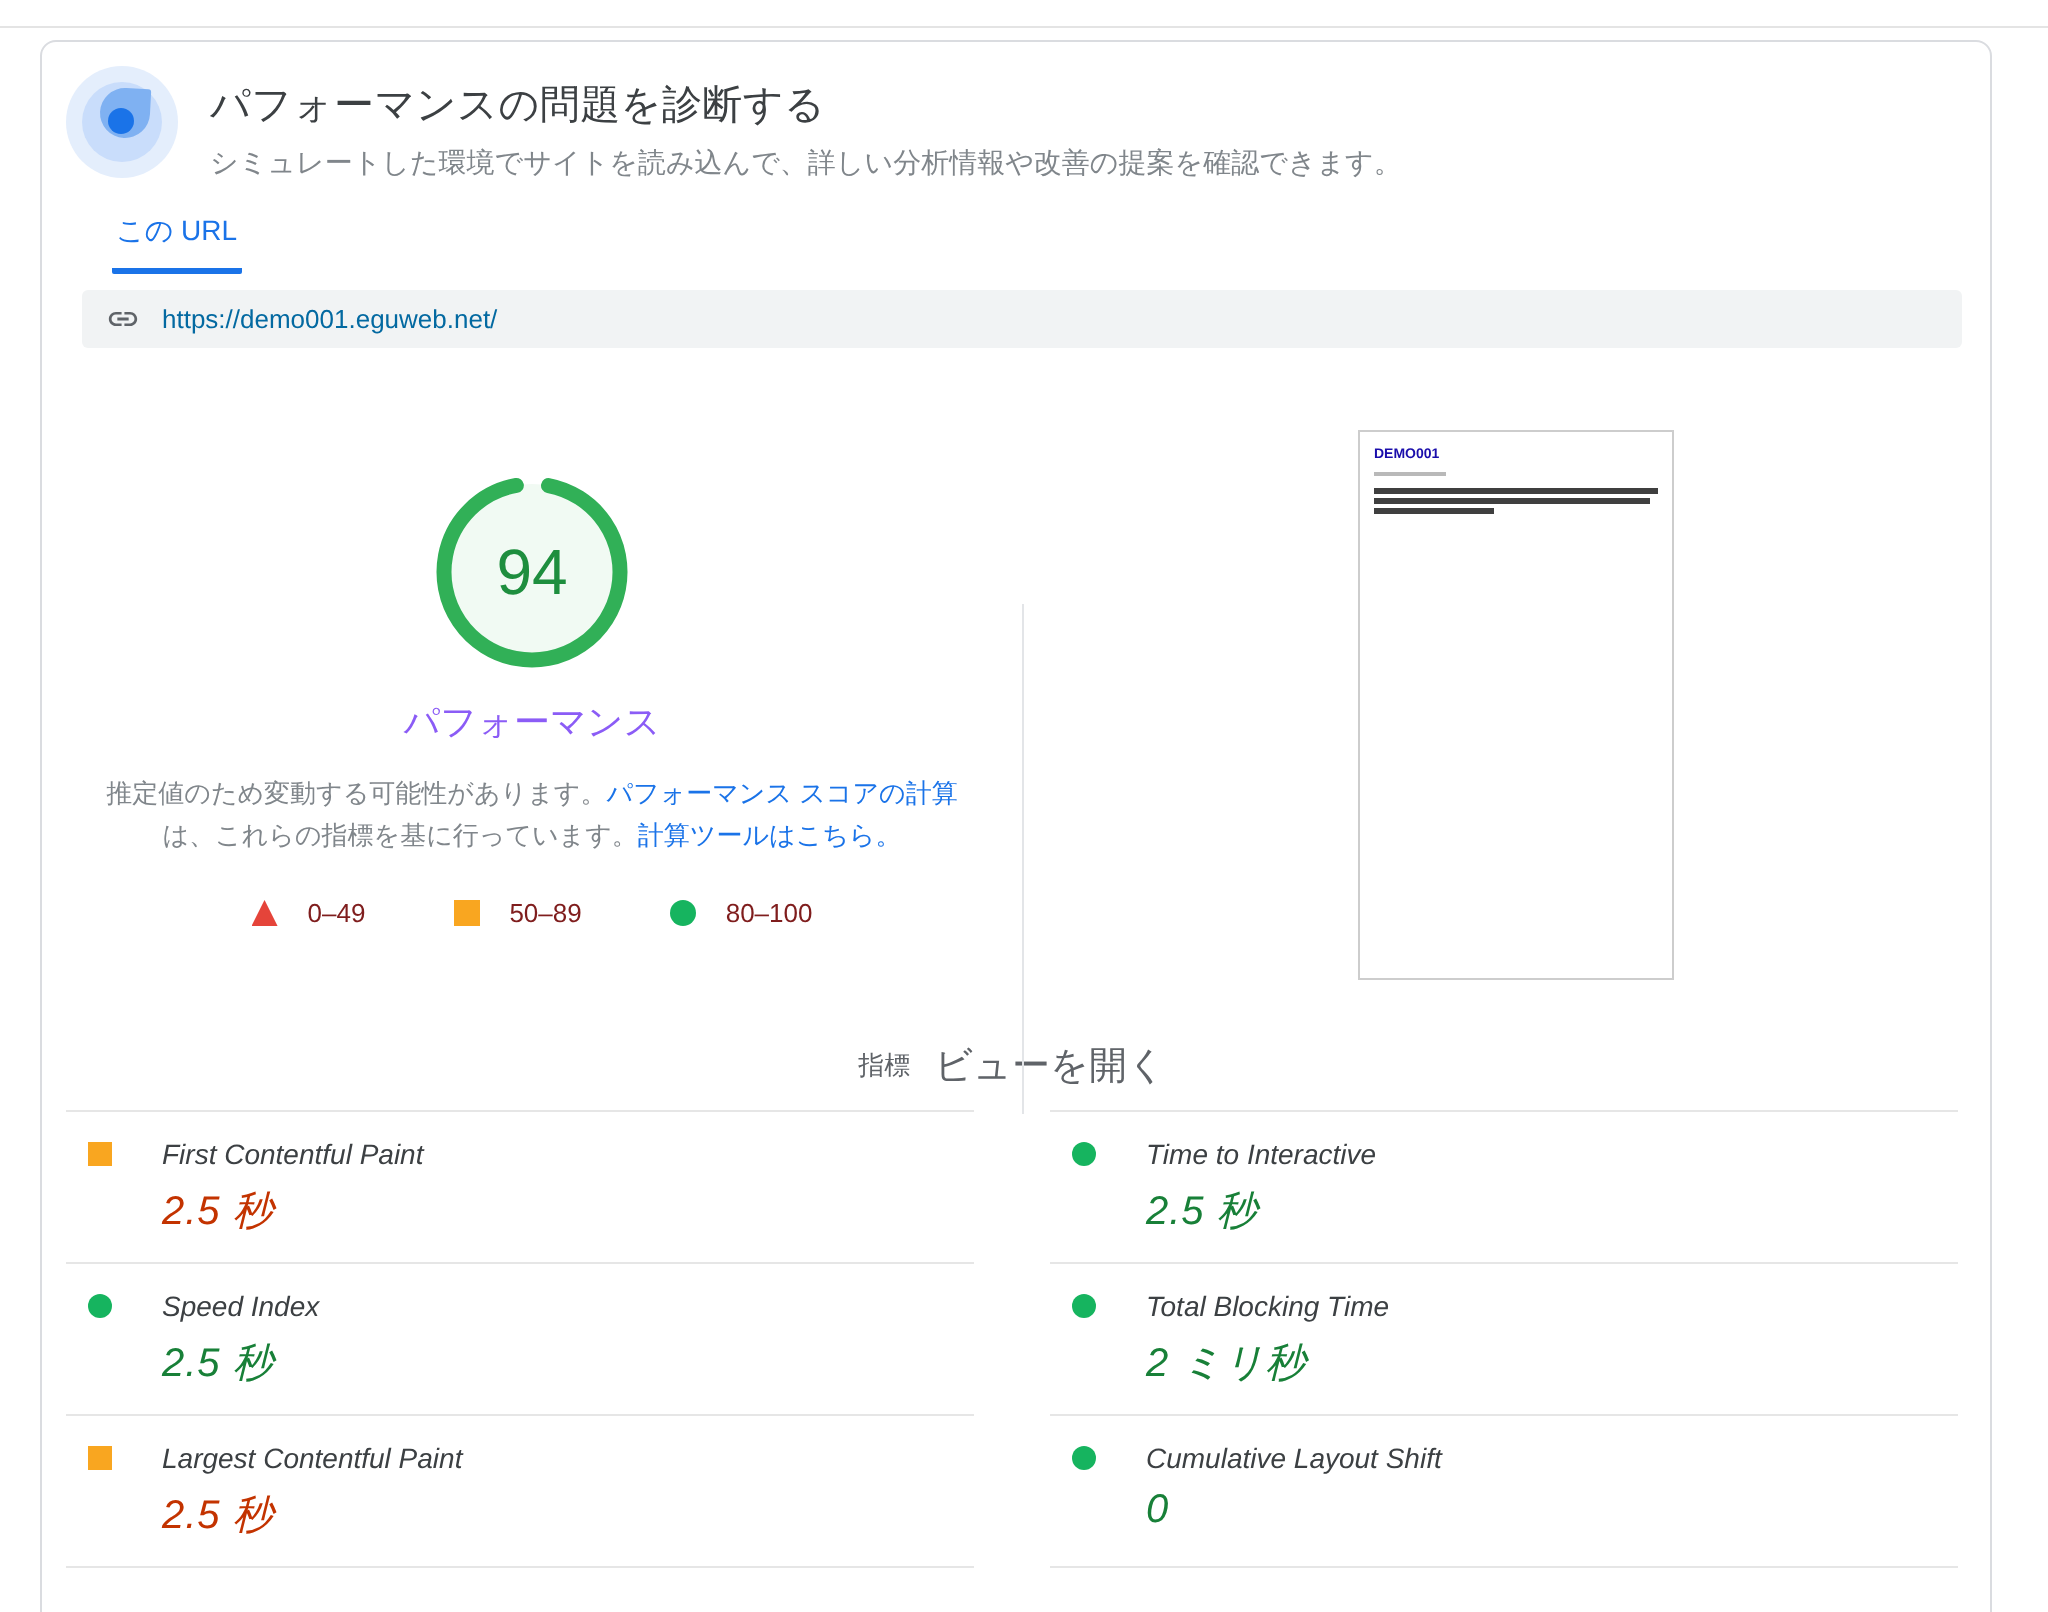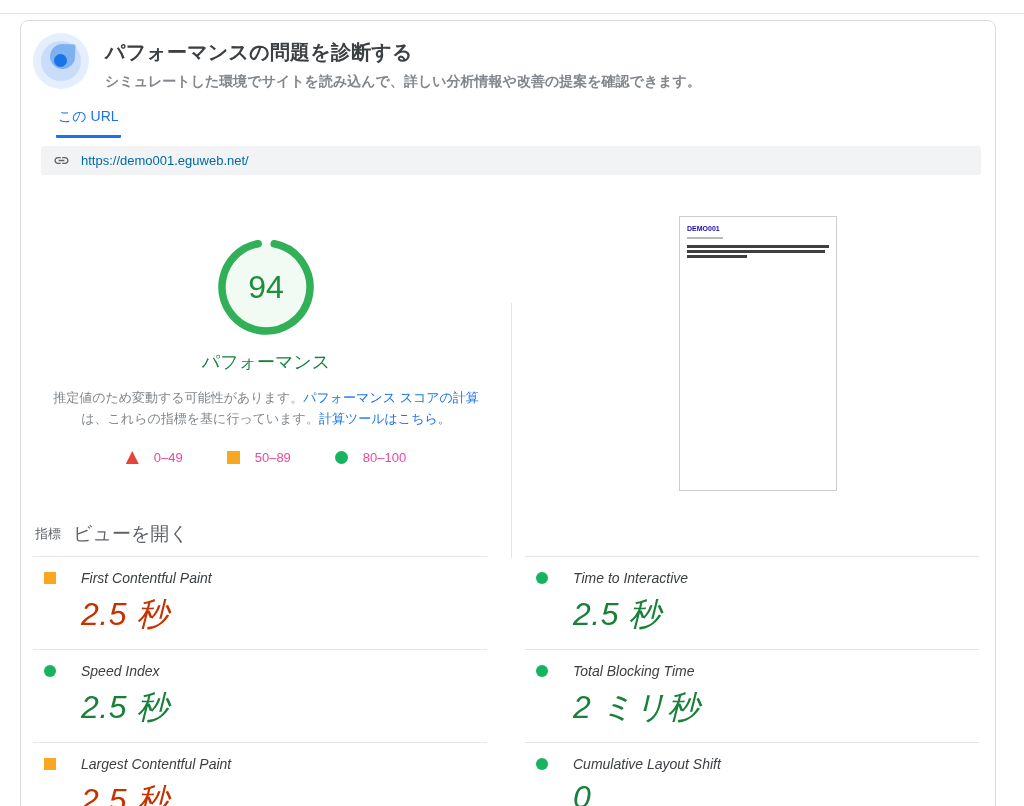--- a/index.html
+++ b/index.html
@@ -10,21 +10,21 @@
           background:#fff; border:1px solid #dadce0; border-radius:8px; }
 
   
   .hdr { display:flex; align-items:flex-start; padding:12px 20px 0 12px; }
   .psi-icon { position:relative; width:56px; height:56px; flex:0 0 56px; }
   .psi-outer { position:absolute; inset:0; border-radius:50%; background:#e4eefc; }
   .psi-mid { position:absolute; left:8px; top:8px; width:40px; height:40px; border-radius:50%; background:#c9ddfb; }
   .psi-needle { position:absolute; left:17px; top:11px; width:25px; height:25px;
                 background:#7fb1f2; border-radius:50% 6% 50% 50%; transform:rotate(3deg); }
   .psi-dot { position:absolute; left:21px; top:21px; width:13px; height:13px; border-radius:50%; background:#1a73e8; }
-  .hdr-text { margin-left:16px; padding-top:6px;font-weight:bold; }
+  .hdr-text { margin-left:16px; padding-top:6px; }
   .hdr-title { font-size:20px; color:#3c4043; letter-spacing:.2px; }
   .hdr-sub { font-size:14px; color:#80868b; margin-top:7px; }
 
   
   .tab-row { margin:16px 0 0 35px; }
   .tab { display:inline-block; font-size:14px; font-weight:normal; color:var(--link);
          padding:0 2px 9px 2px; border-bottom:3px solid var(--link); border-radius:1px; cursor:pointer; }
 
   
   .url-bar { margin:8px 14px 0 20px; height:29px; background:#f1f3f4; border-radius:3px;
@@ -33,49 +33,49 @@
   .url-text { font-size:13px; color:#0369a1; margin-left:11px; }
 
   
   .main-row { position:relative; height:338px; }
   .left-col { position:absolute; left:0; top:0; width:490px; height:100%; text-align:center; }
   .v-div { position:absolute; left:490px; top:128px; width:1px; height:255px; background:#e3e5e8; }
   .gauge-wrap { position:relative; width:100px; height:100px; margin:62px auto 0; }
   .gauge-wrap svg { display:block; }
   .gauge-num { position:absolute; inset:0; display:flex; align-items:center; justify-content:center;
                font-size:32px; }
-  .gauge-label { margin-top:13px; font-size:18px; color:#15803d; }
+  .gauge-label { margin-top:13px; font-size:18px; color:#8b5cf6; }
   .note { width:444px; margin:13px auto 0; font-size:13px; line-height:21px; color:#80868b; }
   .note a { color:var(--link); text-decoration:none; cursor:pointer; }
   .legend { margin-top:21px; display:flex; justify-content:center; gap:44px; align-items:center; }
   .legend-item { display:flex; align-items:center; gap:15px; }
   .legend-shape { width:13px; height:13px; display:inline-block; }
-  .legend-txt { font-size:13px; color:#ec4899; }
+  .legend-txt { font-size:13px; color:#7f1d1d; }
 
   
   .thumb { position:absolute; left:658px; top:41px; width:158px; height:275px;
            background:#fff; border:1px solid #cdcdcd; padding:8px 7px; cursor:pointer; }
   .thumb-h { font-size:7px; font-weight:bold; color:#1a0dab; }
   .thumb-sub { width:36px; height:2px; background:#b9b9b9; margin-top:5px; }
   .t-line { height:2.5px; background:#3f3f3f; margin-top:2.5px; }
   .t-line.w2 { width:97%; } .t-line.w3 { width:42%; }
   .thumb-body { margin-top:6px; }
 
   
   .metrics { margin:8px 16px 0 12px; }
-  .m-head { display:flex; justify-content:flex-start; align-items:center; padding:0 2px 9px 2px;gap:12px; }
+  .m-head { display:flex; justify-content:center; align-items:center; padding:0 2px 9px 2px;gap:12px; }
   .m-title { font-size:13px; color:#5f6368; }
   .m-toggle { font-size:19px; color:#5f6368; cursor:pointer; }
   .m-grid { display:grid; grid-template-columns:1fr 1fr; column-gap:38px;font-style:italic; }
   .metric-item { border-top:1px solid #e6e6e6; padding:13px 0 12px 0; }
   .metric-item.last { border-bottom:1px solid #e6e6e6; }
   .m-row1 { display:flex; align-items:center; }
   .m-icon { width:12px; height:12px; margin-left:11px; flex:0 0 12px; }
   .m-label { font-size:14px; color:#3c4043; margin-left:25px; }
-  .m-value { font-size:32px; margin:7px 0 0 48px; letter-spacing:.5px; }
+  .m-value { font-size:20px; margin:7px 0 0 48px; letter-spacing:.5px; }
 </style>
 </head>
 <body>
 
 <div class="top-rule"></div>
 
 <div class="card">
 
   <div class="hdr">
     <div class="psi-icon">

